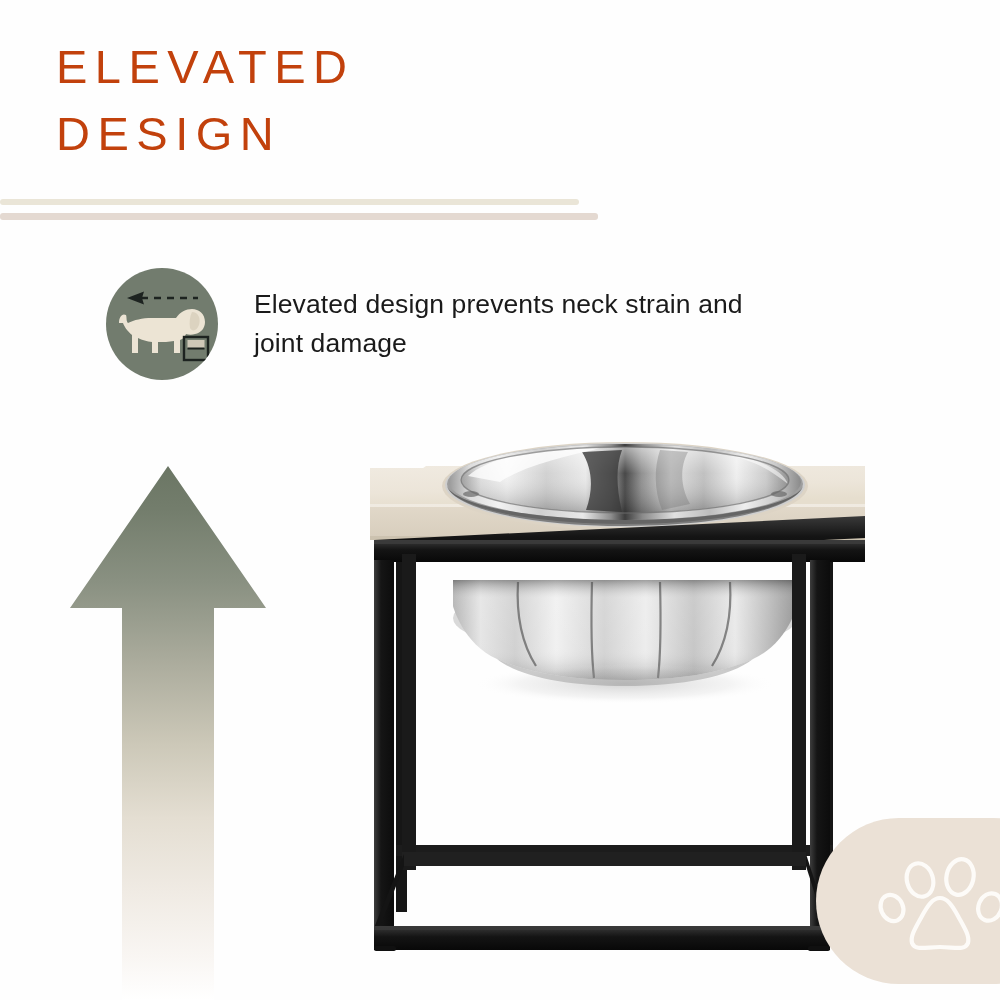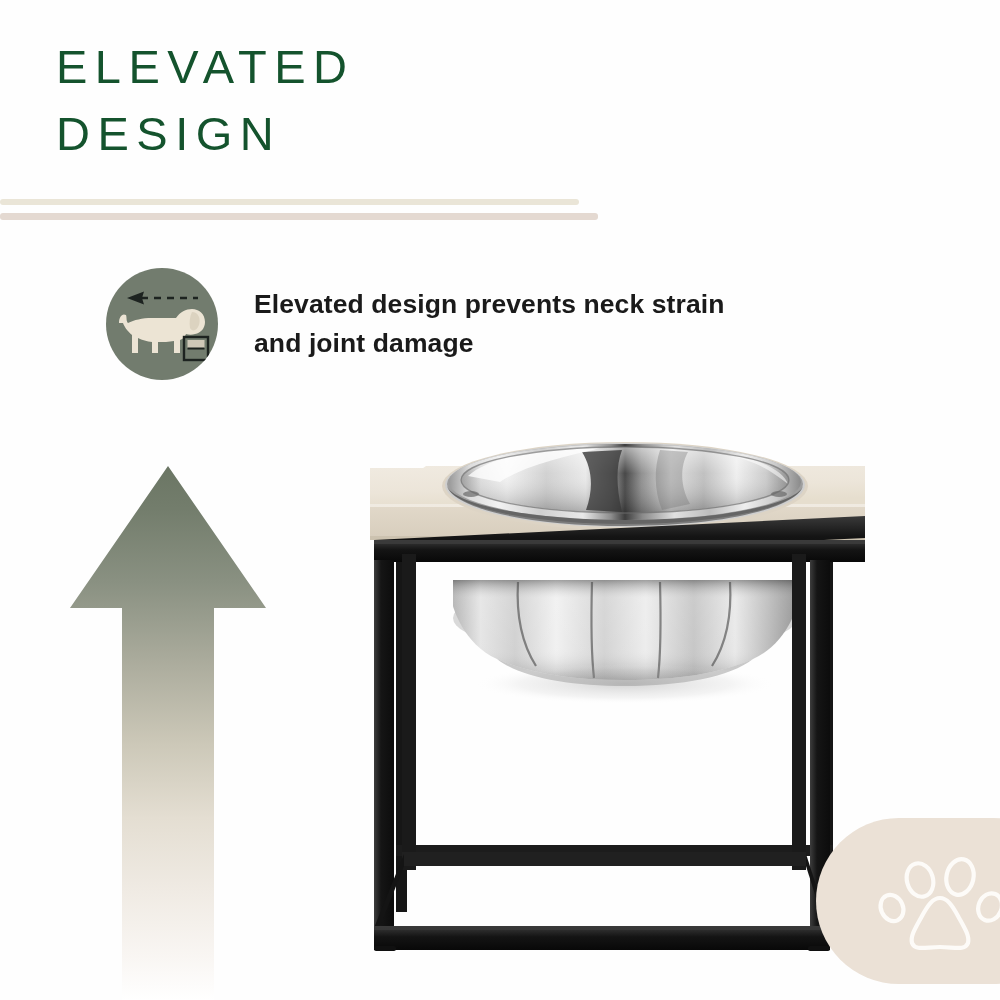--- a/index.html
+++ b/index.html
@@ -18,21 +18,21 @@
     background: #fefefe;
     overflow: hidden;
   }
 
   
   #headline {
     position: absolute;
     left: 56px;
     top: 34px;
     width: 560px;
-    color: #14532d;
+    color: #c2410c;
     font-size: 47px;
     line-height: 1.42;
     letter-spacing: 7.5px;
     font-weight: 400;
     text-transform: uppercase;
     white-space: pre-line;
   }
 
   
   .rule {
@@ -55,21 +55,20 @@
 
   
   #feature-row {
     position: absolute;
     left: 106px;
     top: 268px;
     width: 720px;
     display: flex;
     align-items: center;
     gap: 36px;
-    font-weight: bold;
   }
   #feature-badge {
     position: relative;
     flex: 0 0 auto;
     width: 112px;
     height: 112px;
     border-radius: 50%;
     background: #727c6e;
     overflow: hidden;
   }

